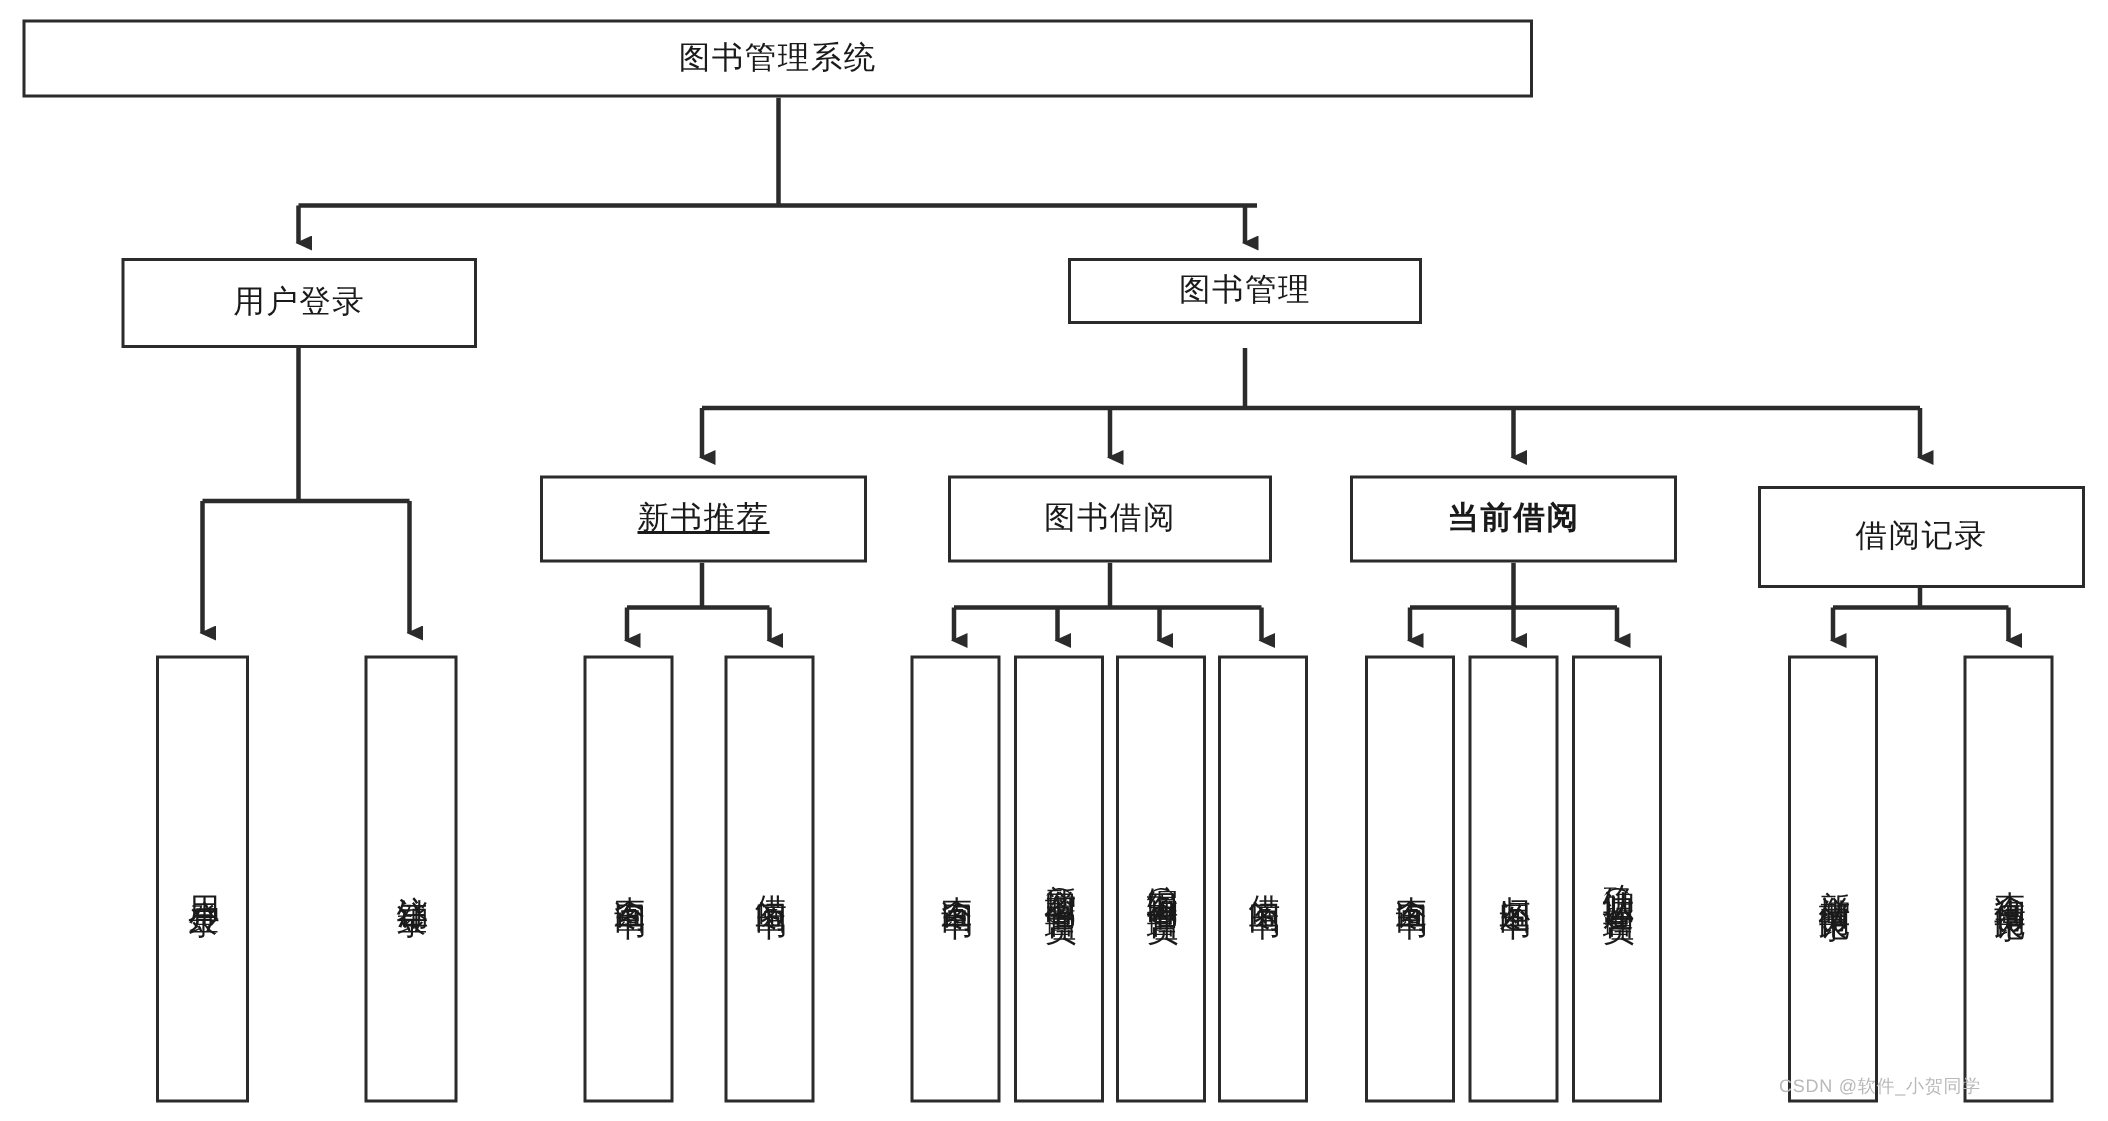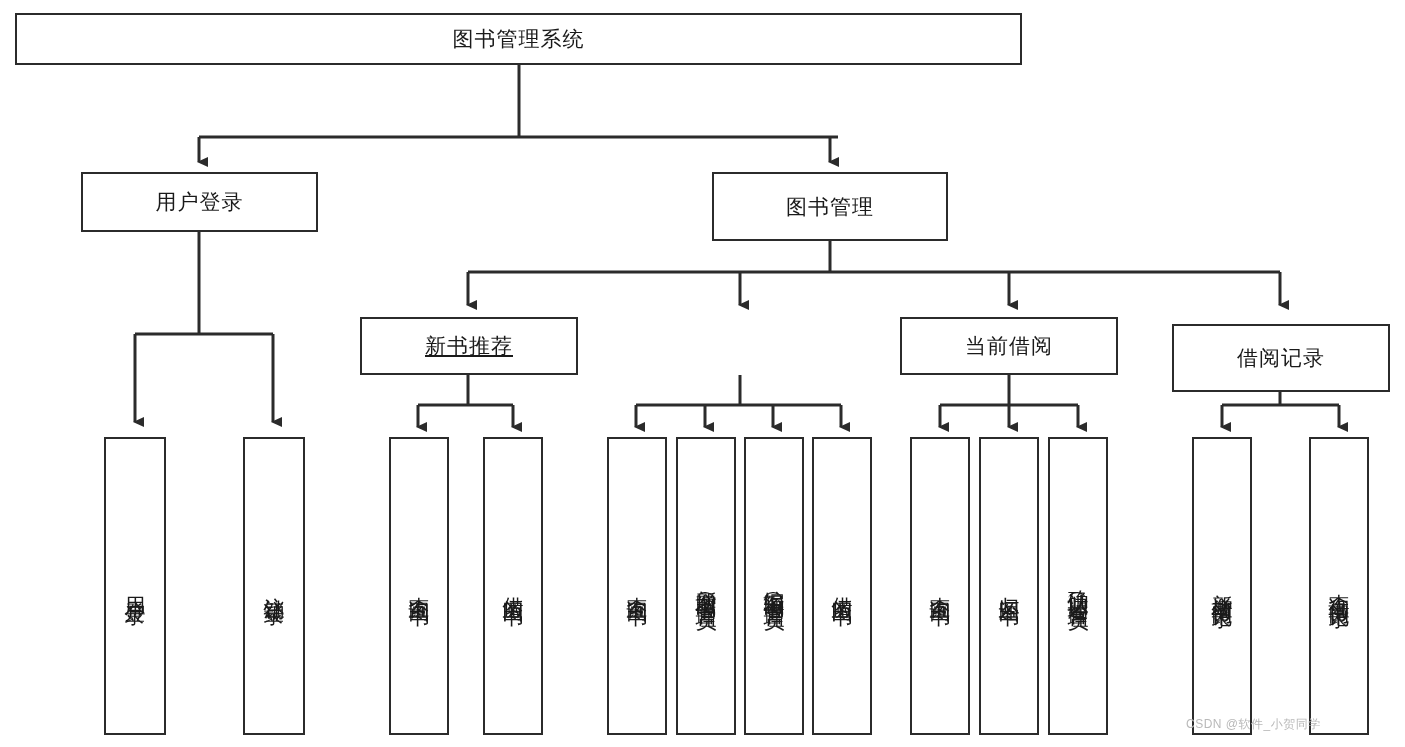--- a/index.html
+++ b/index.html
@@ -124,28 +124,31 @@
     </g>
   </svg>
 
   <div class="node node-h" style="left:15px; top:13px; width:1007px; height:52px;">
     <span>图书管理系统</span>
   </div>
 
   <div class="node node-h" style="left:81px; top:172px; width:237px; height:60px;">
     <span>用户登录</span>
   </div>
-  <div class="node node-h" style="left:712px; top:172px; width:236px; height:69px;">
+  <div class="node node-h" style="left:712px; top:172px; width:236px; height:44px;">
     <span>图书管理</span>
   </div>
 
   <div class="node node-h" style="left:360px; top:317px; width:218px; height:58px;text-decoration:underline;">
     <span>新书推荐</span>
   </div>
-  <div class="node node-h" style="left:900px; top:317px; width:218px; height:58px;">
+  <div class="node node-h" style="left:632px; top:317px; width:216px; height:58px;">
+    <span>图书借阅</span>
+  </div>
+  <div class="node node-h" style="left:900px; top:317px; width:218px; height:58px;font-weight:bold;">
     <span>当前借阅</span>
   </div>
   <div class="node node-h" style="left:1172px; top:324px; width:218px; height:68px;justify-content:center;">
     <span>借阅记录</span>
   </div>
 
   <div class="node node-v" style="left:104px; top:437px; width:62px; height:298px;">
     <span class="vtext">用户登录</span>
   </div>
   <div class="node node-v" style="left:243px; top:437px; width:62px; height:298px;">

